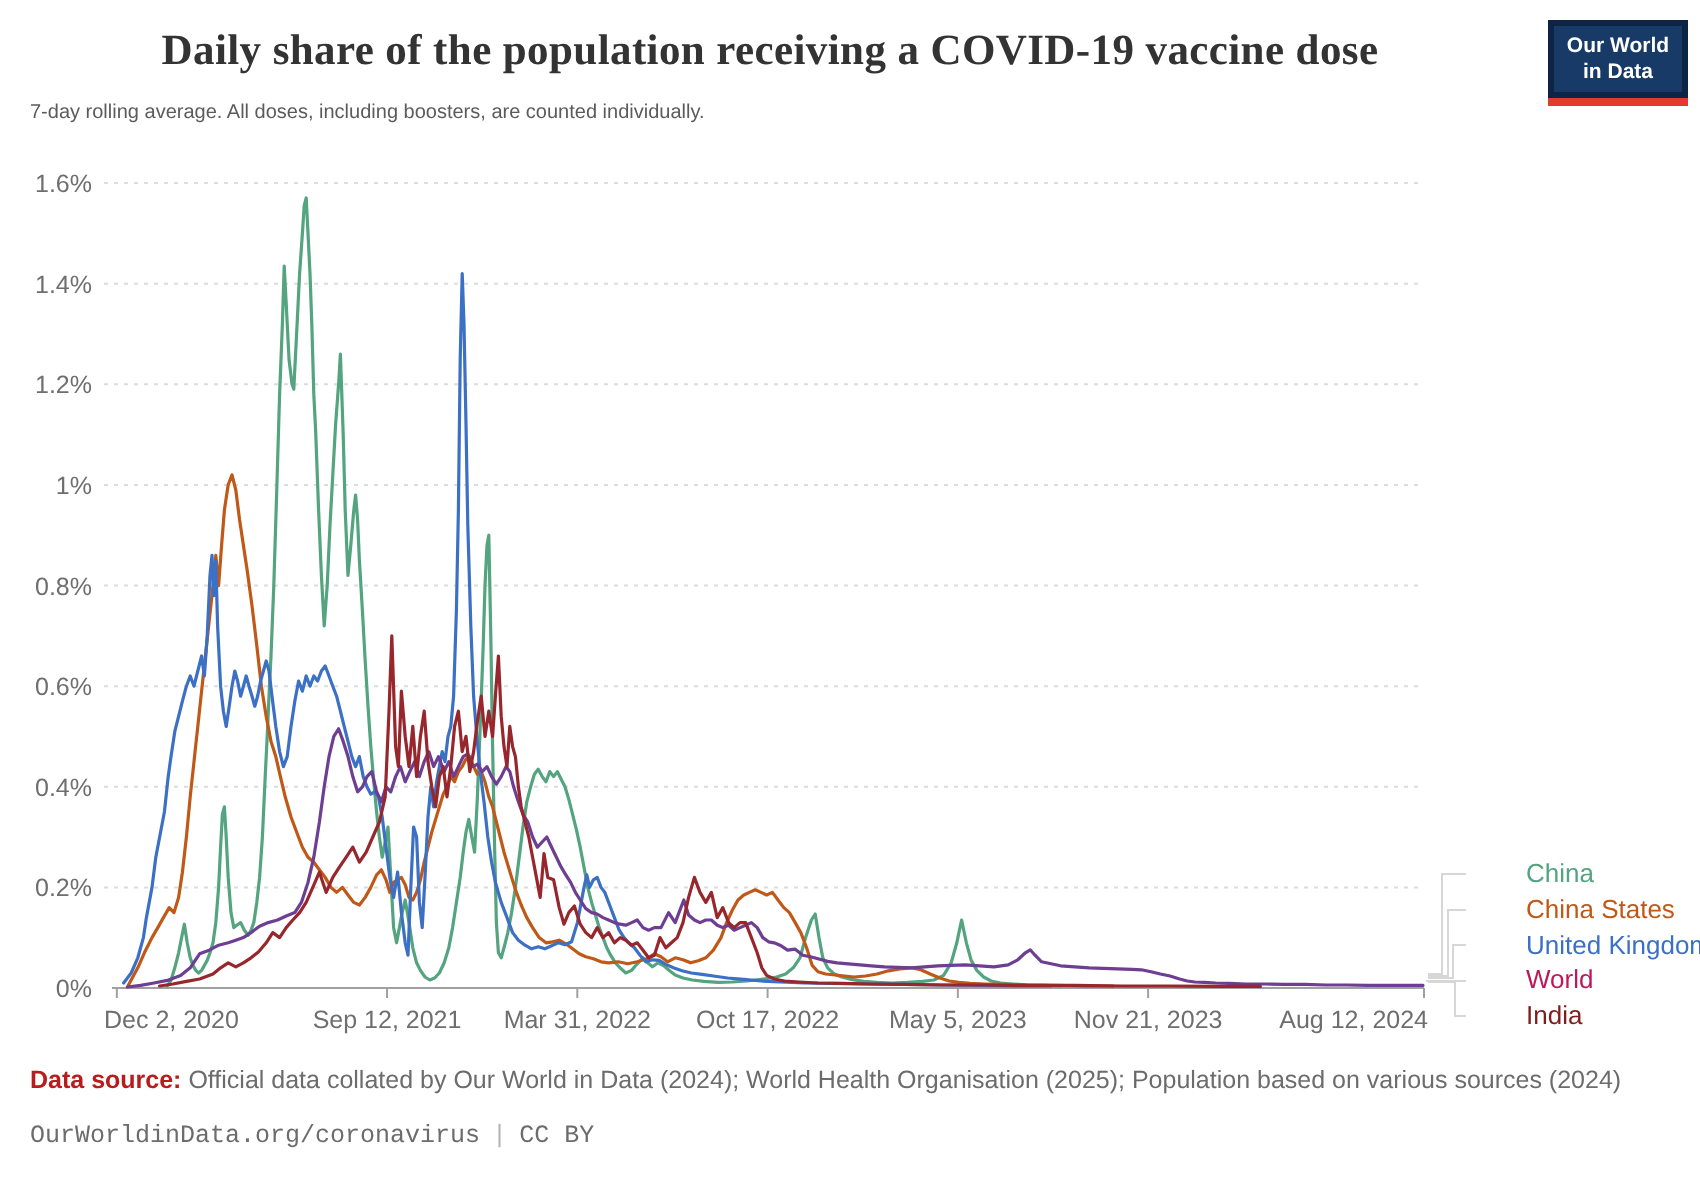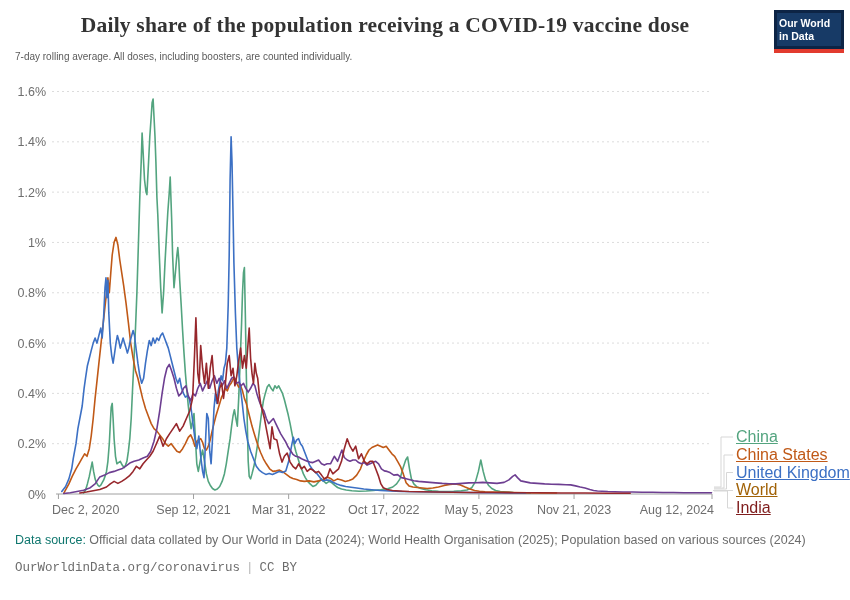--- a/index.html
+++ b/index.html
@@ -17,35 +17,35 @@
     font-size:10px;color:#5b5b5b;
   }
   .logo{
     position:absolute;right:6px;top:10px;width:70px;
   }
   .logo-box{
     background:#173A66;border:3px solid #0D2445;
     padding:4px 2px 3px 2px;
   }
   .logo-box div{
-    color:#ffffff;font-size:10.5px;line-height:13px;font-weight:700;
+    color:#ffffff;font-size:10.5px;line-height:13px;font-weight:700;text-align:center;
     white-space:nowrap;
   }
   .logo-red{height:4px;background:#E23B2E;}
   svg{position:absolute;left:0;top:0;}
   svg text{font-family:"Liberation Sans",sans-serif;font-size:12.5px;fill:#6e6e6e;}
   #legend .legend-item{
-    position:absolute;left:736px;height:16px;font-size:16px;line-height:16px;
-    white-space:nowrap;cursor:pointer;text-decoration:underline;
+    position:absolute;left:763px;height:16px;font-size:13px;line-height:16px;
+    white-space:nowrap;cursor:pointer;
   }
   .footer{
     position:absolute;left:15px;top:531px;width:822px;
     font-size:12.5px;line-height:1.45;color:#6c6c6c;
   }
-  .footer .fbold{font-weight:400;color:#0f766e;margin-top:20px;}
+  .footer .fbold{font-weight:700;color:#b91c1c;margin-top:20px;}
   .footer-links{margin-top:10px;font-family:Liberation Mono, monospace;}
   .footer .fsep{color:#b5b5b5;margin:0 6px;}
 </style>
 </head>
 <body>
 
 <svg id="chart-svg" width="850" height="600" viewBox="0 0 850 600">
     <text x="46" y="498.5" text-anchor="end">0%</text>
     <line x1="52" x2="712" y1="443.6875" y2="443.6875" stroke="#dcdcdc" stroke-dasharray="2,3"></line>
     <text x="46" y="448.1875" text-anchor="end">0.2%</text>
@@ -98,20 +98,20 @@
     <div>Our World</div>
     <div>in Data</div>
   </div>
   <div class="logo-red"></div>
 </div>
 
 <div id="legend">
     <div class="legend-item" style="top: 429px; color: rgb(83, 164, 127);">China</div>
     <div class="legend-item" style="top: 447px; color: rgb(192, 89, 23);">China States</div>
     <div class="legend-item" style="top: 464.5px; color: rgb(60, 112, 196);">United Kingdom</div>
-    <div class="legend-item" style="top: 482px; color: #a16207;">World</div>
+    <div class="legend-item" style="top: 482px; color: #be185d;">World</div>
     <div class="legend-item" style="top: 500px; color: #7f1d1d;">India</div>
   </div>
 
 <div class="footer">
   <div><span class="fbold">Data source:</span><span> Official data collated by Our World in Data (2024); World Health Organisation (2025); Population based on various sources (2024)</span></div>
   <div class="footer-links"><span>OurWorldinData.org/coronavirus</span><span class="fsep">|</span><span>CC BY</span></div>
 </div>
 
 </body></html>

